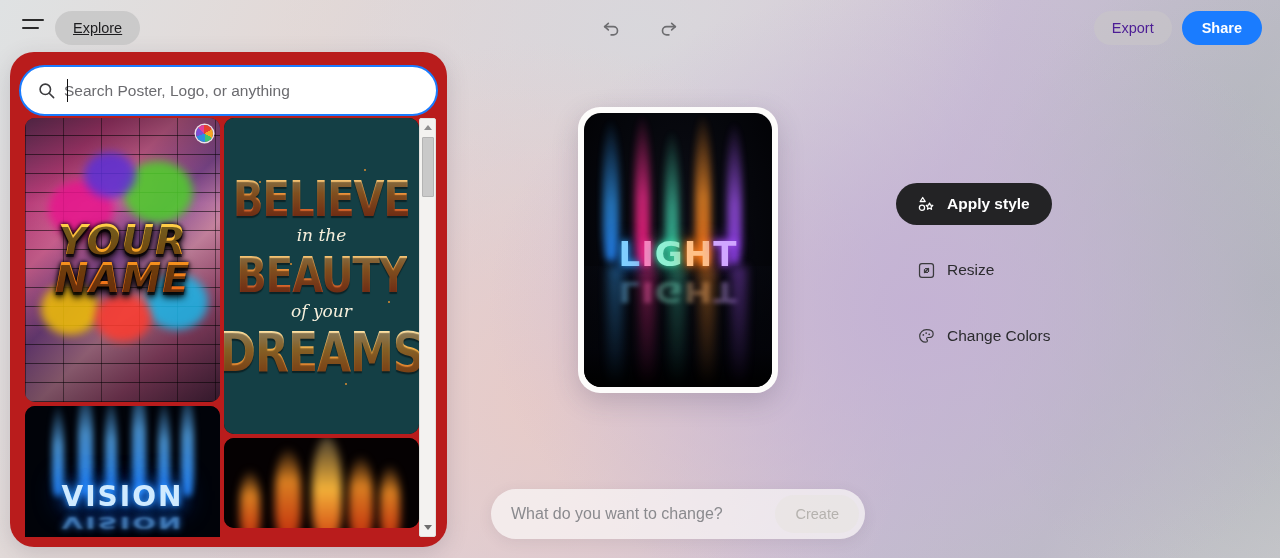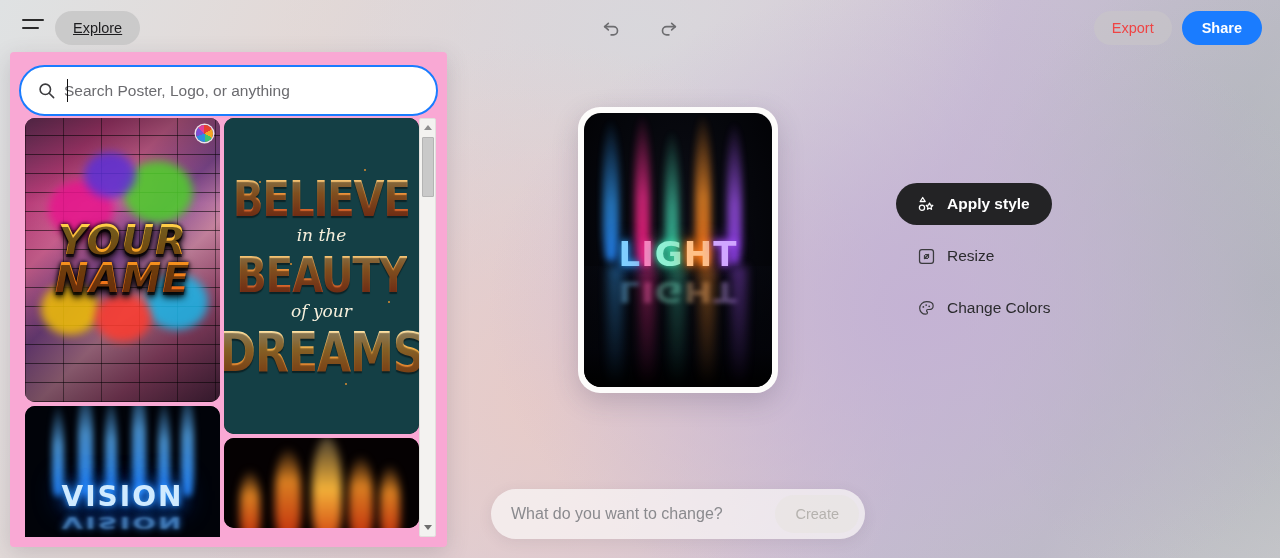--- a/index.html
+++ b/index.html
@@ -48,35 +48,35 @@
   }
   .icon-btn {
     width: 28px; height: 28px; display: flex; align-items: center; justify-content: center;
     cursor: pointer; background: none; border: none;
   }
   .icon-btn svg { display: block; }
 
   .top-right { position: absolute; right: 18px; top: 11px; display: flex; gap: 10px; align-items: center; }
   .export-btn {
     height: 34px; padding: 0 18px; border: none; border-radius: 18px;
-    background: rgba(200,198,200,0.66); color: #ef4444;
+    background: rgba(200,198,200,0.66); color: #4c1d95;
     font-size: 14.5px; font-family: "Liberation Sans", sans-serif; cursor: pointer;
   }
   .share-btn {
     height: 34px; padding: 0 20px; border: none; border-radius: 18px;
     background: #1a7cff; color: #fff; font-weight: bold;
     font-size: 14.5px; font-family: "Liberation Sans", sans-serif; cursor: pointer;
   }
 
   
   .panel {
     position: absolute; left: 10px; top: 52px;
     width: 437px; height: 495px;
-    background: #f9a8d4;
-    border-radius: 4px;
+    background: #b91c1c;
+    border-radius: 24px;
     box-shadow: 0 6px 22px rgba(80,70,90,0.20);
     overflow: hidden;
     z-index: 20;
   }
   .search-wrap {
     position: absolute; left: 9px; top: 13px; width: 419px; height: 51px;
   }
   .search-box {
     width: 100%; height: 100%;
     background: #fff;
@@ -256,21 +256,21 @@
     background: linear-gradient(180deg, rgba(10,12,22,0.25) 0%, rgba(3,4,9,0.8) 70%, #000 100%);
   }
   .wstreak {
     position: absolute; top: 56%; height: 44%; width: 16px;
     filter: blur(5px); opacity: 0.55; z-index: 3;
   }
 
   
   .actions {
     position: absolute; left: 896px; top: 183px; z-index: 25;
-    display: flex; flex-direction: column; gap: 10px; align-items: flex-start;
+    display: flex; flex-direction: column; gap: 24px; align-items: flex-start;
   }
   .action-item {
     display: flex; align-items: center; gap: 11px;
     height: 42px; padding: 0 22px 0 20px;
     border-radius: 21px; cursor: pointer;
     font-size: 15.5px; color: #2b2b2e;
     font-family: "Liberation Sans", sans-serif;
   }
   .action-item.primary {
     background: #232325; color: #fff; font-weight: bold;

